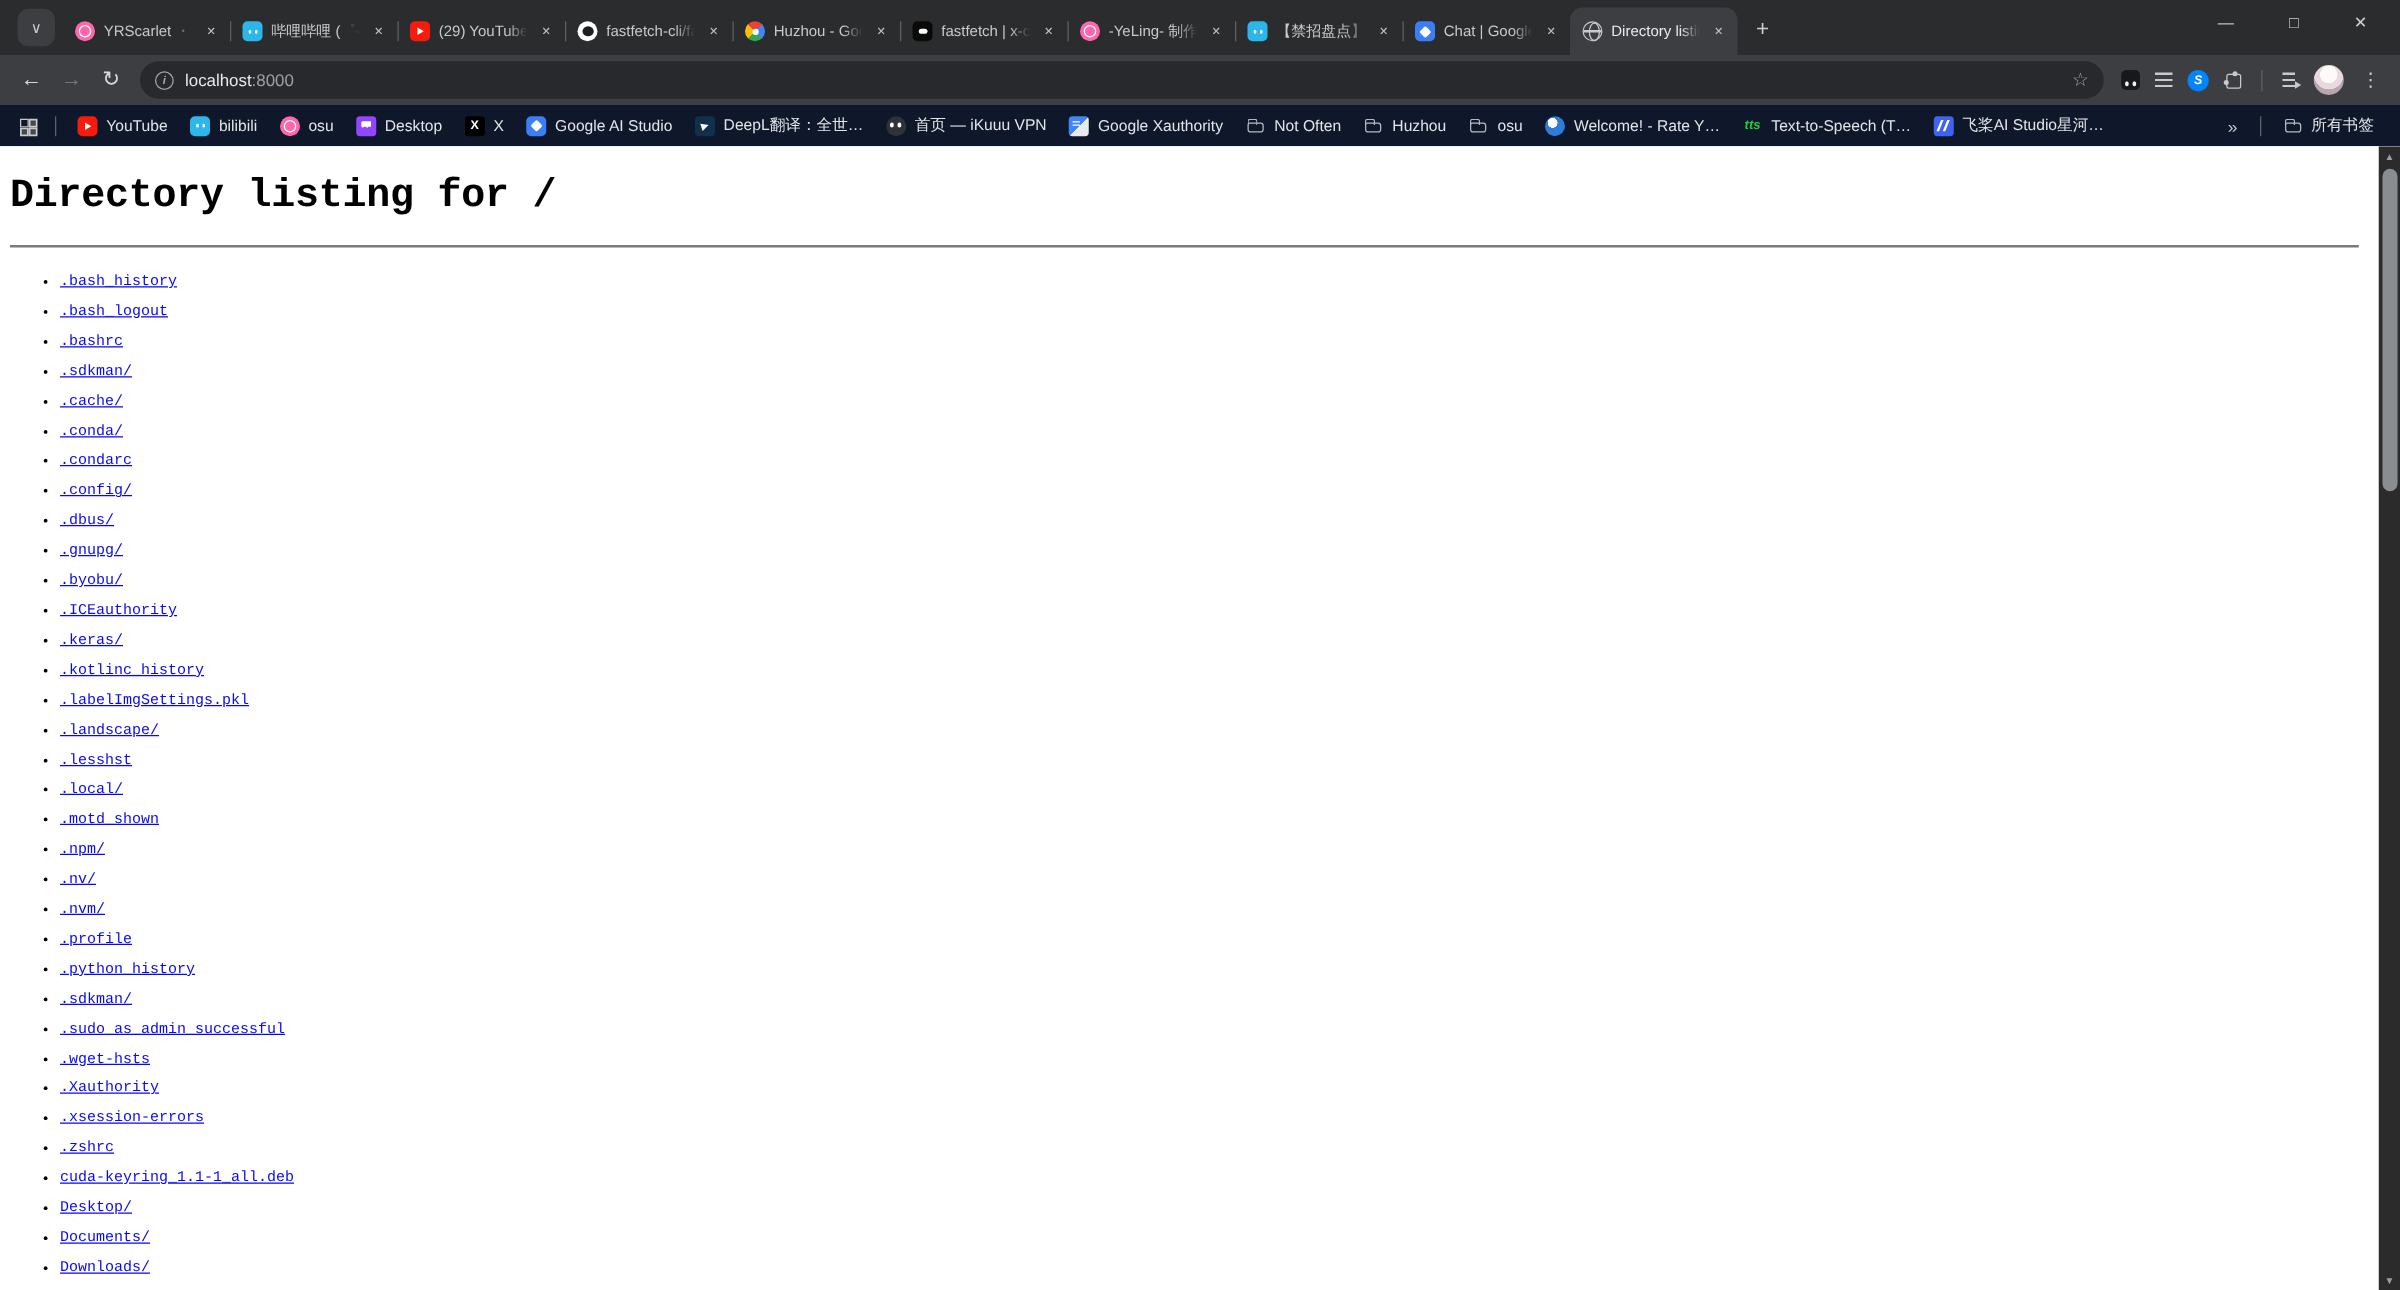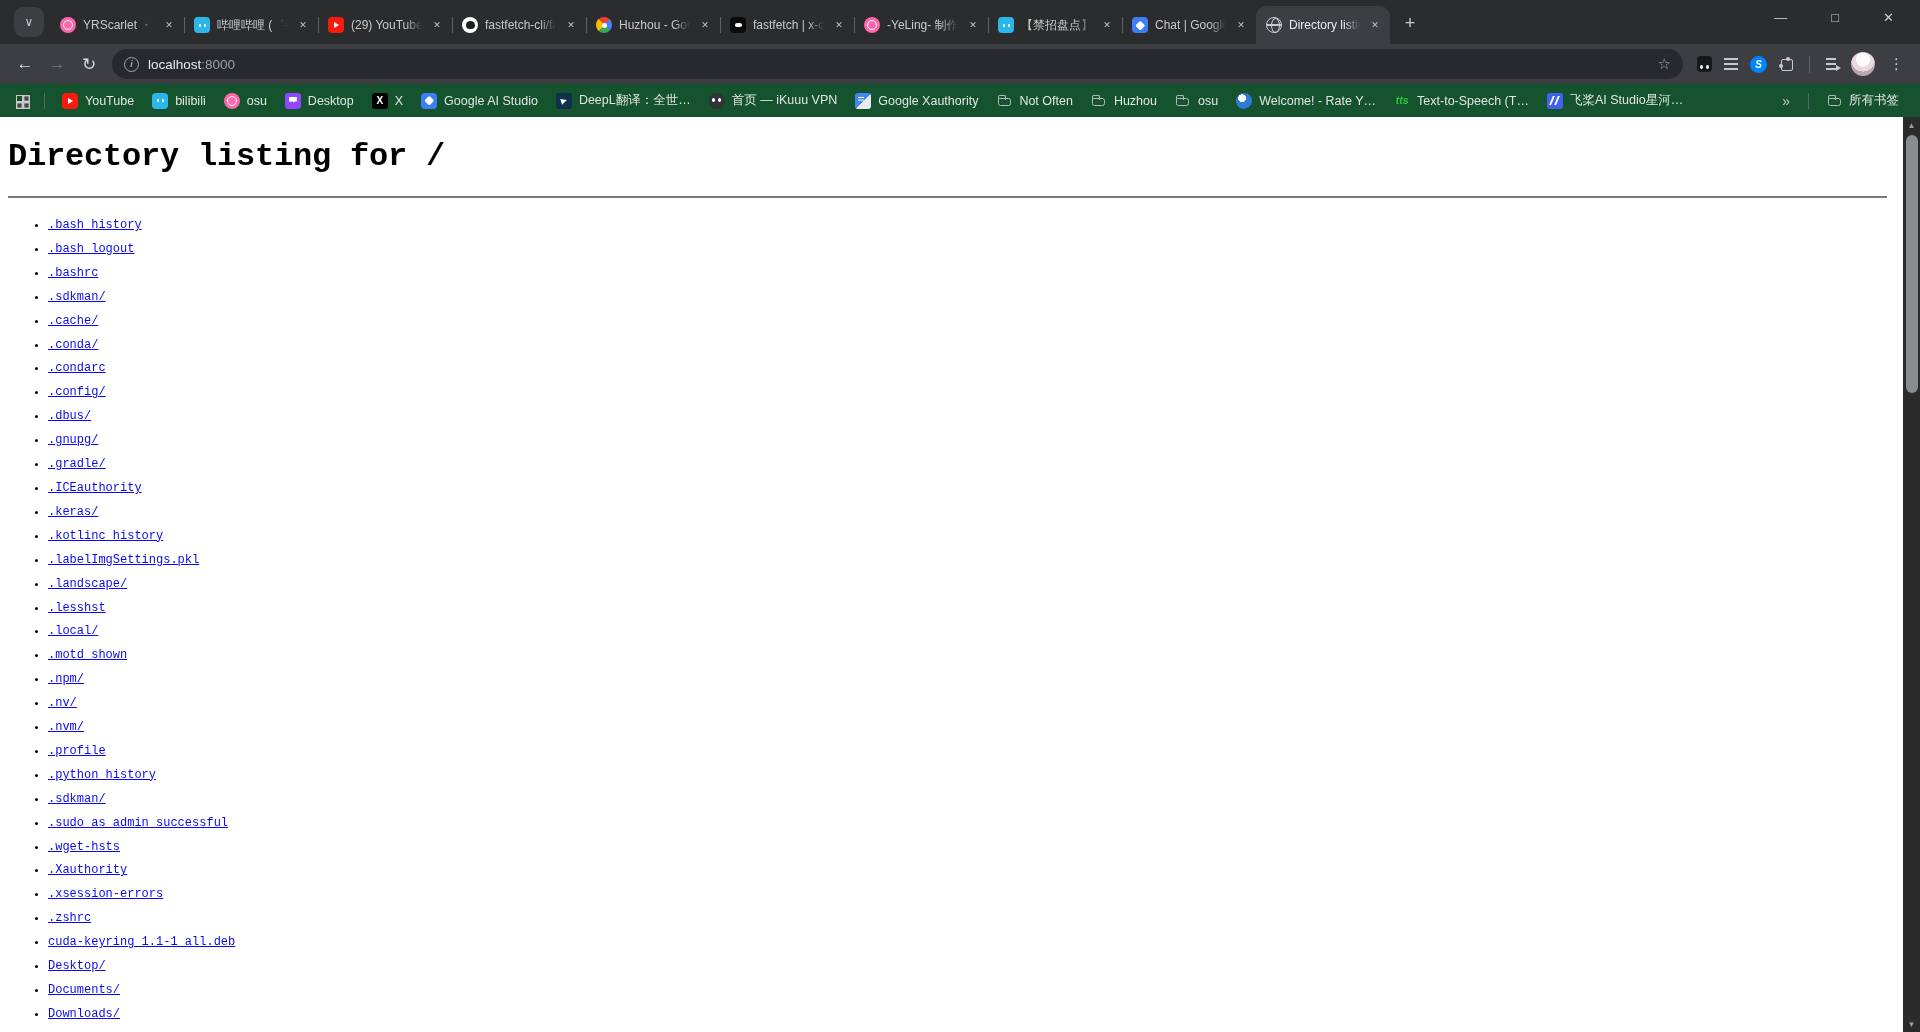--- a/index.html
+++ b/index.html
@@ -50,21 +50,21 @@
   .ext-puzzle-icon::before { content:''; position:absolute; width:4px; height:4px; border-radius:50%; background:#c7cacd;
       left:7px; top:0; box-shadow:-7px 7px 0 #c7cacd; }
   .toolbar-sep { width:1px; height:17px; background:#5f6164; margin:0 4px; }
   .ext-playlist-icon { width:15px; height:13px; position:relative; background:repeating-linear-gradient(#c7cacd 0 2px, transparent 2px 5px); background-size:10px 12px; background-repeat:no-repeat; }
   .ext-playlist-icon::after { content:''; position:absolute; right:0; bottom:0; border-left:5px solid #c7cacd; border-top:3.5px solid transparent; border-bottom:3.5px solid transparent; }
   .avatar { width:24px; height:24px; border-radius:50%; margin:0 6px 0 2px;
       background:radial-gradient(circle at 50% 32%, #fdfbf9 0 34%, #e9d9de 35% 58%, #b7a6ae 59% 100%); flex:none; }
   .menu-dots-icon { color:#c7cacd; font-size:15px; padding:0 6px; }
 
   
-  .bmbar { height:33px; background:#14532d; display:flex; align-items:center; padding:0 12px; flex:none; color:#e2e4e7; font-size:12.5px; }
+  .bmbar { height:33px; background:#0f172a; display:flex; align-items:center; padding:0 12px; flex:none; color:#e2e4e7; font-size:12.5px; }
   .apps-grid-icon { width:12px; height:12px; flex:none; position:relative; margin:0 8px 0 4px; }
   .apps-grid-icon::before { content:''; position:absolute; width:5px; height:5px; border:1.4px solid #c7cacd; left:0; top:0;
       box-shadow:7px 0 0 -1.4px #47484b, 7px 0 0 0 #c7cacd, 0 7px 0 -1.4px #47484b, 0 7px 0 0 #c7cacd, 7px 7px 0 -1.4px #47484b, 7px 7px 0 0 #c7cacd; }
   .bm-sep { width:1px; height:16px; background:#606265; margin:0 8px; flex:none; }
   .bm-items { display:flex; align-items:center; }
   .bm-item { display:flex; align-items:center; gap:7px; padding:4px 9px; border-radius:7px; white-space:nowrap; }
   .bm-right { margin-left:auto; display:flex; align-items:center; }
   .bm-overflow { color:#c7cacd; font-size:14px; padding:0 10px; }
 
   
@@ -334,21 +334,21 @@
           <li><a>.conda/</a></li>
 
           <li><a>.condarc</a></li>
 
           <li><a>.config/</a></li>
 
           <li><a>.dbus/</a></li>
 
           <li><a>.gnupg/</a></li>
 
-          <li><a>.gradle/</a></li>
+          <li><a>.byobu/</a></li>
 
           <li><a>.ICEauthority</a></li>
 
           <li><a>.keras/</a></li>
 
           <li><a>.kotlinc_history</a></li>
 
           <li><a>.labelImgSettings.pkl</a></li>
 
           <li><a>.landscape/</a></li>

